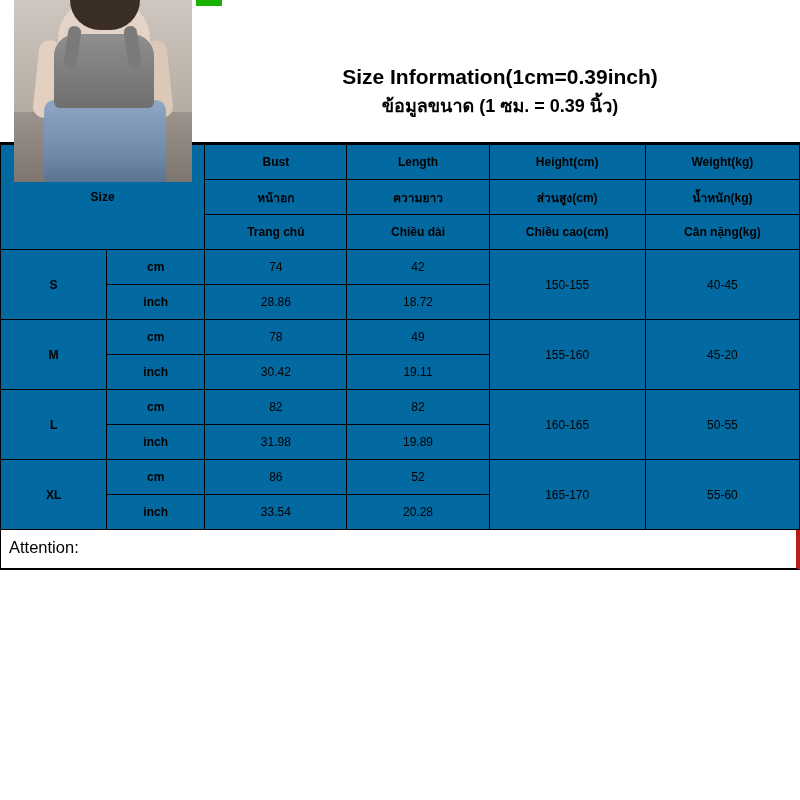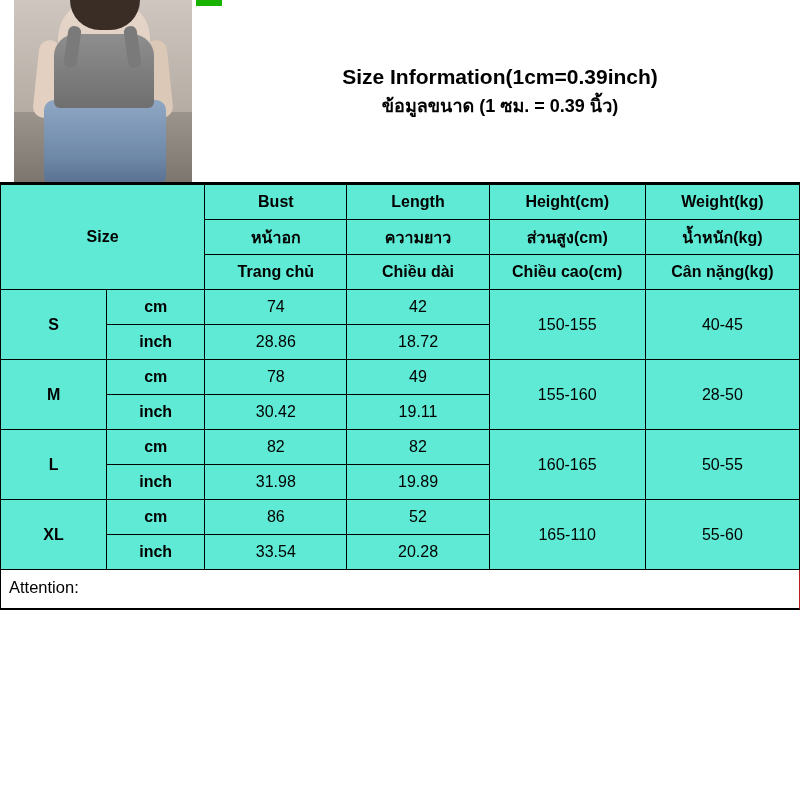--- a/index.html
+++ b/index.html
@@ -17,21 +17,21 @@
   .page {
     position: relative;
     width: 800px;
     height: 800px;
     box-sizing: border-box;
   }
 
   
   .header {
     position: relative;
-    height: 184px;
+    height: 144px;
     border-bottom: 2px solid #000;
     box-sizing: border-box;
   }
   .photo {
     position: absolute;
     left: 14px;
     top: 0;
     width: 178px;
     height: 182px;
     background: linear-gradient(160deg, #b9b0a8 0%, #a79b92 35%, #8d8278 60%, #6e675f 100%);
@@ -118,24 +118,24 @@
   
   table.size-table {
     border-collapse: collapse;
     width: 800px;
     table-layout: fixed;
   }
   table.size-table td {
     border: 1px solid #000;
     text-align: center;
     vertical-align: middle;
-    font-size: 16px;
+    font-size: 12px;
     padding: 0;
     height: 34px;
-    background: #5eead4;
+    background: #0369a1;
   }
   .hdr {
     background: #ffffff;
     font-weight: bold;
   }
   .size-corner {
     font-weight: bold;
     font-size: 25px;
   }
   .sizecell {
@@ -154,21 +154,21 @@
   col.c1 { width: 106px; }
   col.c2 { width: 98px; }
   col.c3 { width: 142px; }
   col.c4 { width: 142px; }
   col.c5 { width: 156px; }
   col.c6 { width: 154px; }
 
   
   .attention {
     border-left: 1px solid #000;
-    border-right: 1px solid #b91c1c;
+    border-right: 4px solid #b91c1c;
     border-bottom: 2px solid #000;
     padding: 6px 8px 10px 8px;
     box-sizing: border-box;
     width: 800px;
   }
   .attention p {
     margin: 0;
     font-size: 16.5px;
     line-height: 1.35;
   }
@@ -255,21 +255,21 @@
         <td class="val">28.86</td>
         <td class="val">18.72</td>
       </tr>
 
       <tr>
         <td class="sizecell" rowspan="2">M</td>
         <td class="unit">cm</td>
         <td class="val">78</td>
         <td class="val">49</td>
         <td class="val" rowspan="2">155-160</td>
-        <td class="val" rowspan="2">28-50</td>
+        <td class="val" rowspan="2">45-20</td>
       </tr>
       <tr>
         <td class="unit">inch</td>
         <td class="val">30.42</td>
         <td class="val">19.11</td>
       </tr>
 
       <tr>
         <td class="sizecell" rowspan="2">L</td>
         <td class="unit">cm</td>
@@ -282,21 +282,21 @@
         <td class="unit">inch</td>
         <td class="val">31.98</td>
         <td class="val">19.89</td>
       </tr>
 
       <tr>
         <td class="sizecell" rowspan="2">XL</td>
         <td class="unit">cm</td>
         <td class="val">86</td>
         <td class="val">52</td>
-        <td class="val" rowspan="2">165-110</td>
+        <td class="val" rowspan="2">165-170</td>
         <td class="val" rowspan="2">55-60</td>
       </tr>
       <tr>
         <td class="unit">inch</td>
         <td class="val">33.54</td>
         <td class="val">20.28</td>
       </tr>
     </tbody>
   </table>
 

